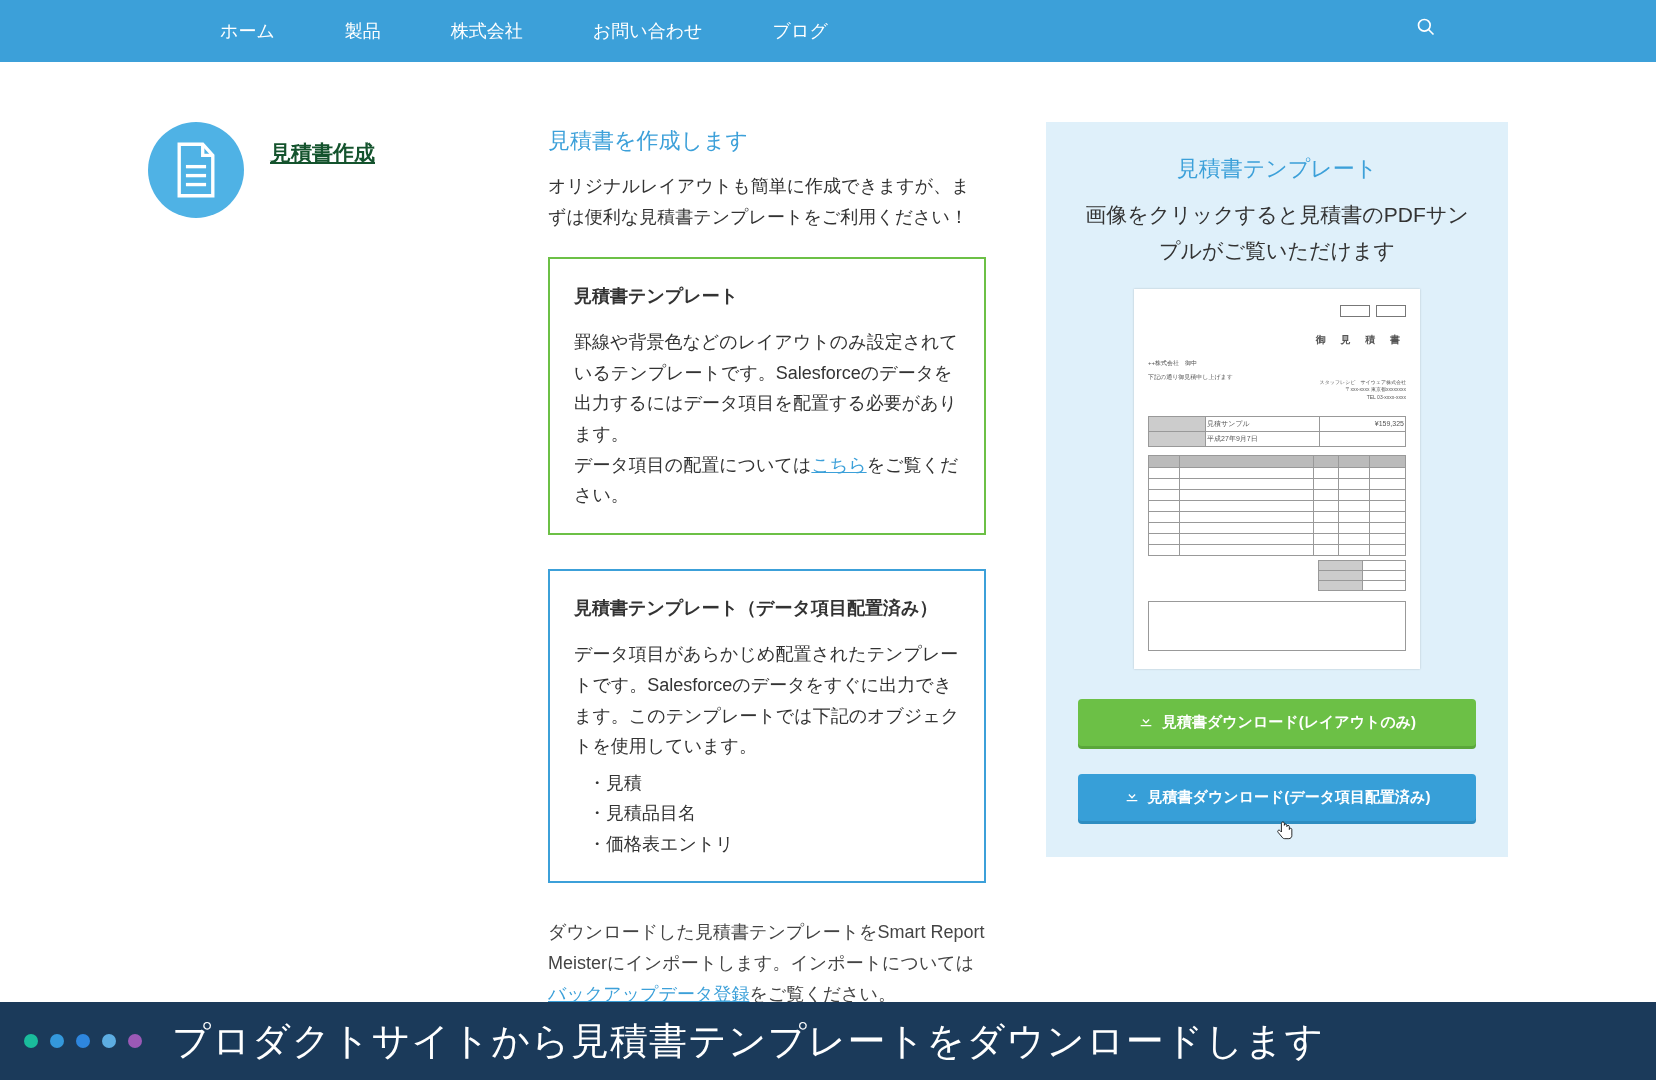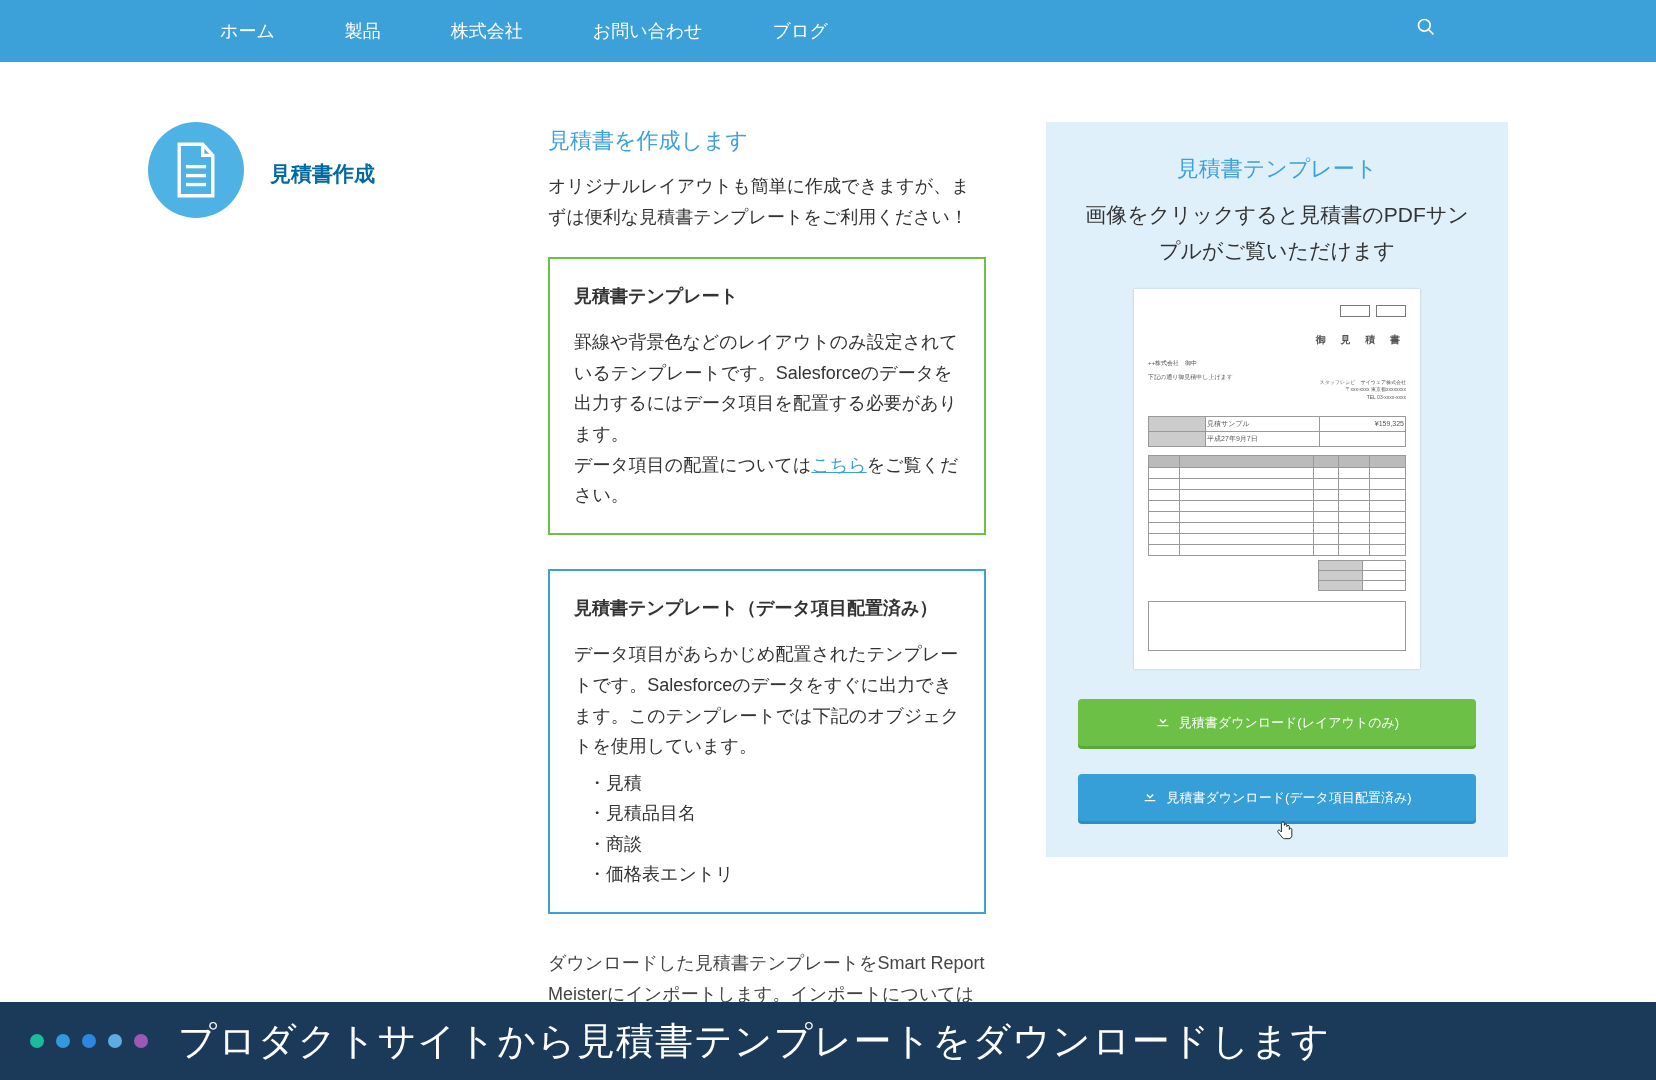--- a/index.html
+++ b/index.html
@@ -55,21 +55,21 @@
 
   
   .left { width: 340px; display: flex; align-items: flex-start; gap: 26px; }
   .doc-icon-circle {
     width: 96px; height: 96px; border-radius: 50%;
     background: var(--brand-blue-light);
     display: flex; align-items: center; justify-content: center;
     flex-shrink: 0;
   }
   .doc-icon-circle svg { width: 46px; height: 56px; }
-  .left-title { font-weight: 700; font-size: 21px; color: #0369a1; margin-top: 34px; }
+  .left-title { font-weight: 700; font-size: 21px; color: #14532d; margin-top: 13px; text-decoration: underline; }
 
   
   .mid { flex: 1; }
   .mid h2 {
     margin: 0 0 12px 0;
     font-weight: 500;
     font-size: 22px;
     color: var(--brand-blue);
   }
   .lead { color: #333; margin: 0 0 24px 0; }
@@ -126,22 +126,22 @@
   .sample .tot td { height:10px; font-size:5px; }
   .sample .tot .g { background:#ccc; }
   .sample .memo { border:0.5px solid #999; height:50px; margin-top:10px; }
 
   .dl-btn {
     display: block;
     width: 100%;
     padding: 14px 10px;
     border-radius: 4px;
     color: #fff;
-    font-size: 13px;
-    font-weight: 400;
+    font-size: 15px;
+    font-weight: 700;
     cursor: pointer;
     border: none;
     margin-top: 20px;
     box-shadow: 0 3px 0 rgba(0,0,0,.15);
   }
   .dl-green { background: var(--green); box-shadow: 0 3px 0 var(--green-dark); }
   .dl-blue  { background: var(--btn-blue); box-shadow: 0 3px 0 var(--btn-blue-dark); margin-top: 28px; }
   .dl-btn svg { width:16px; height:16px; vertical-align:-2px; margin-right:8px; }
 
   .cursor-hand {
@@ -150,21 +150,21 @@
 
   
   .banner {
     position: fixed; bottom: 0; left: 0; right: 0;
     background: var(--footer-navy);
     color: #fff;
     height: 78px;
     display: flex;
     align-items: center;
     gap: 30px;
-    padding: 0 30px;
+    padding: 0 24px;
     overflow: hidden;
   }
   .dots { display:flex; gap:12px; }
   .dot { width:14px; height:14px; border-radius:50%; }
   .banner-text { font-size: 38px; letter-spacing: 1px; }
 
   
   .page { padding-bottom: 120px; }
 
   .relpos { position: relative; }
@@ -216,21 +216,20 @@
         </div>
       </div>
 
       <div class="card card-blue">
         <p class="card-title">見積書テンプレート（データ項目配置済み）</p>
         <div class="card-body">
           <span>データ項目があらかじめ配置されたテンプレートです。Salesforceのデータをすぐに出力できます。このテンプレートでは下記のオブジェクトを使用しています。</span>
           <ul>
             <li>見積</li>
             <li>見積品目名</li>
-            <li>商談</li>
             <li>価格表エントリ</li>
           </ul>
         </div>
       </div>
 
       <p>
         <span>ダウンロードした見積書テンプレートをSmart Report Meisterにインポートします。インポートについては</span><a class="link">バックアップデータ登録</a><span>をご覧ください。</span>
       </p>
 
       <div class="footnote-title">＜インポート後にエラーメッセージが表示される場合＞</div>

